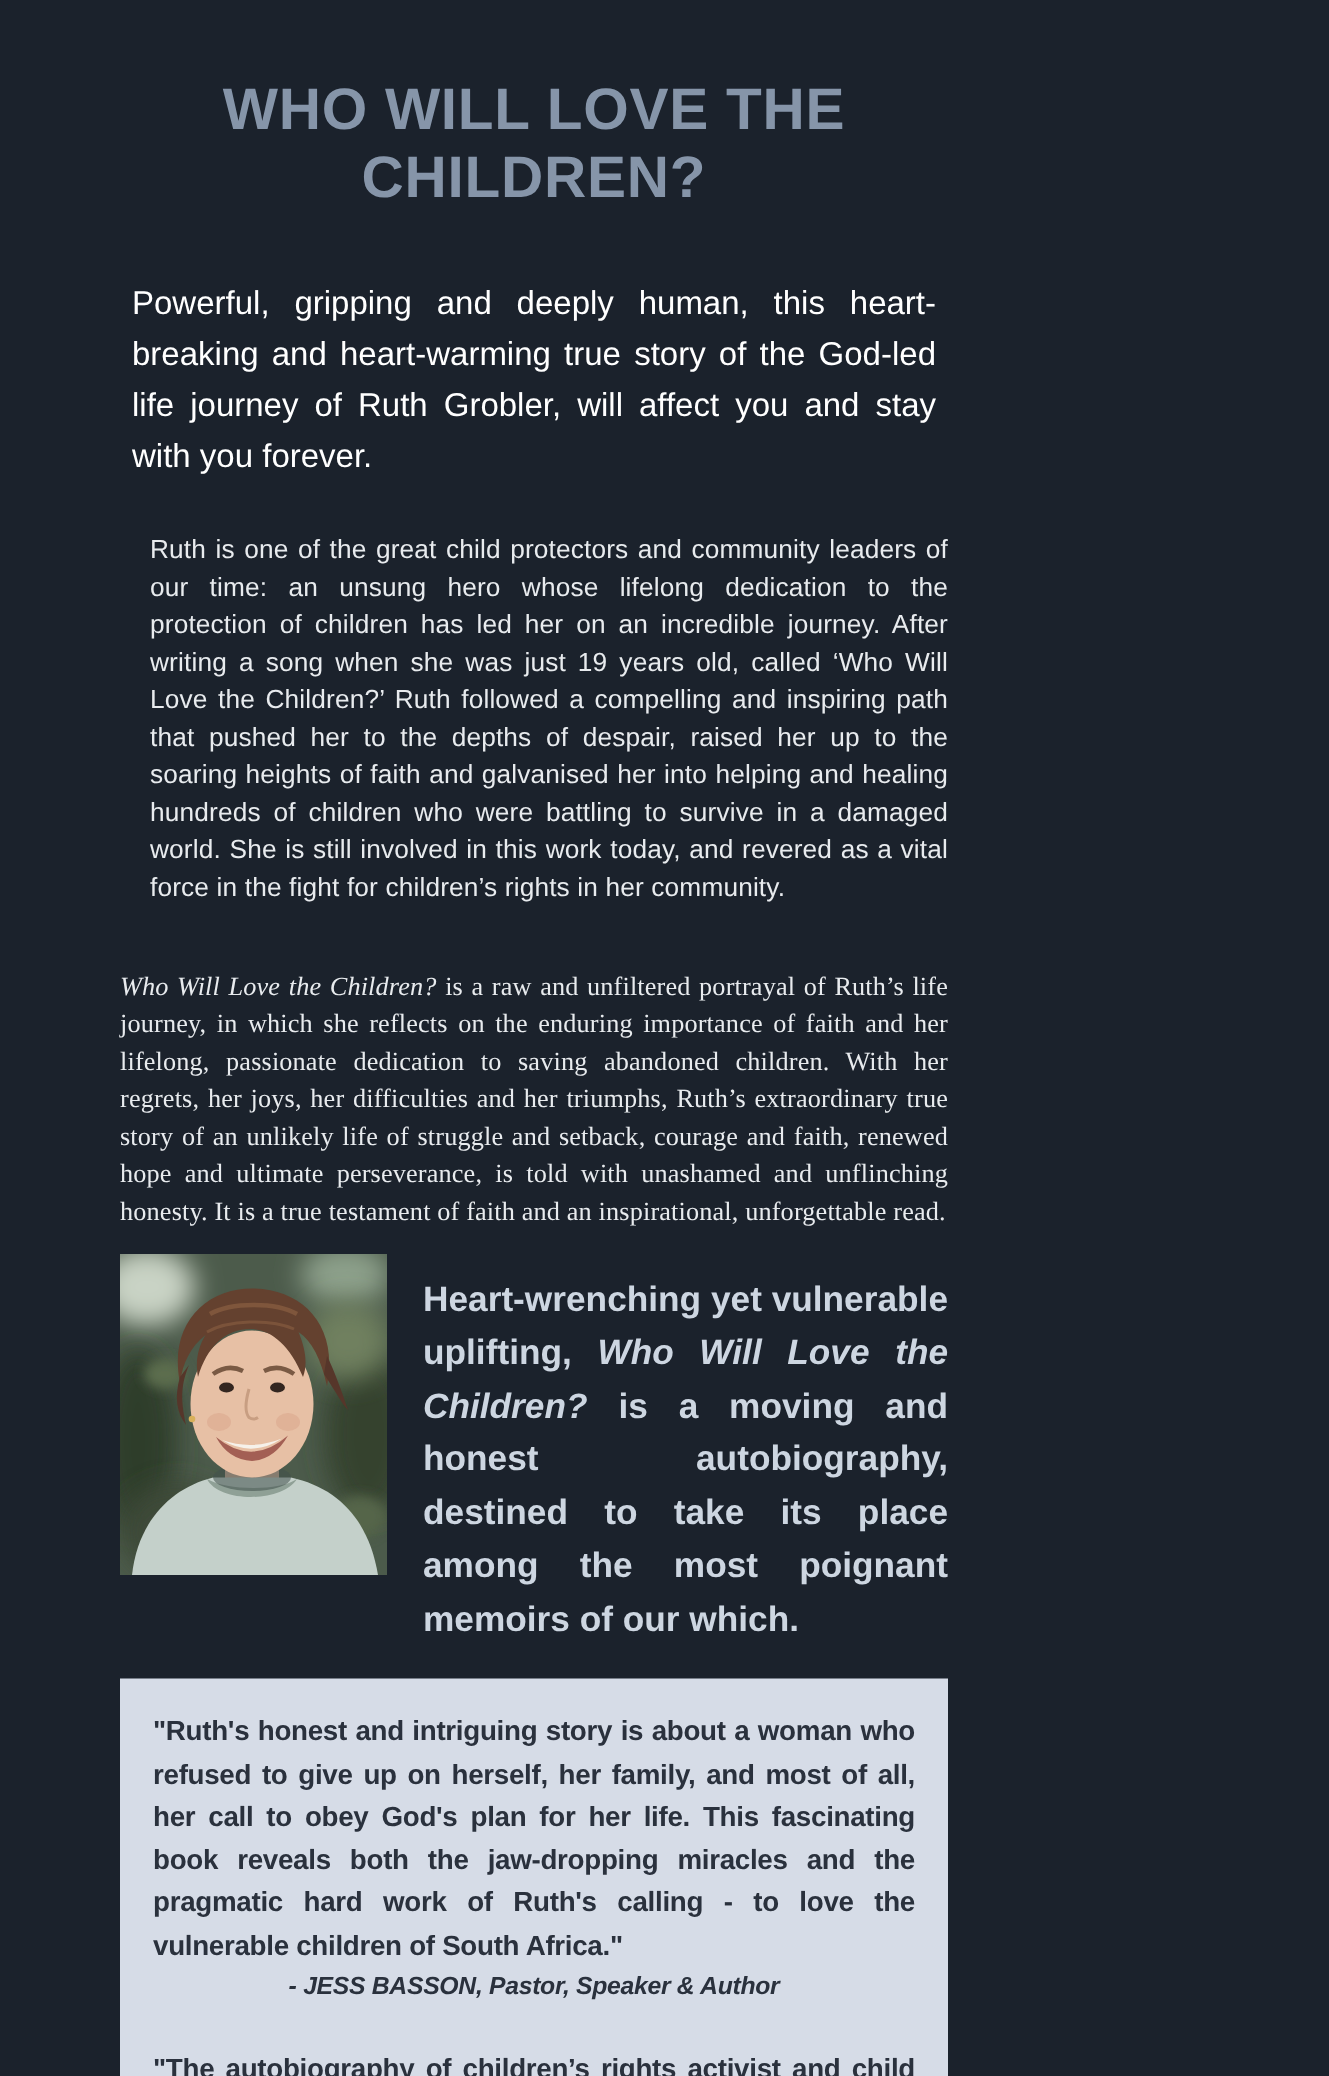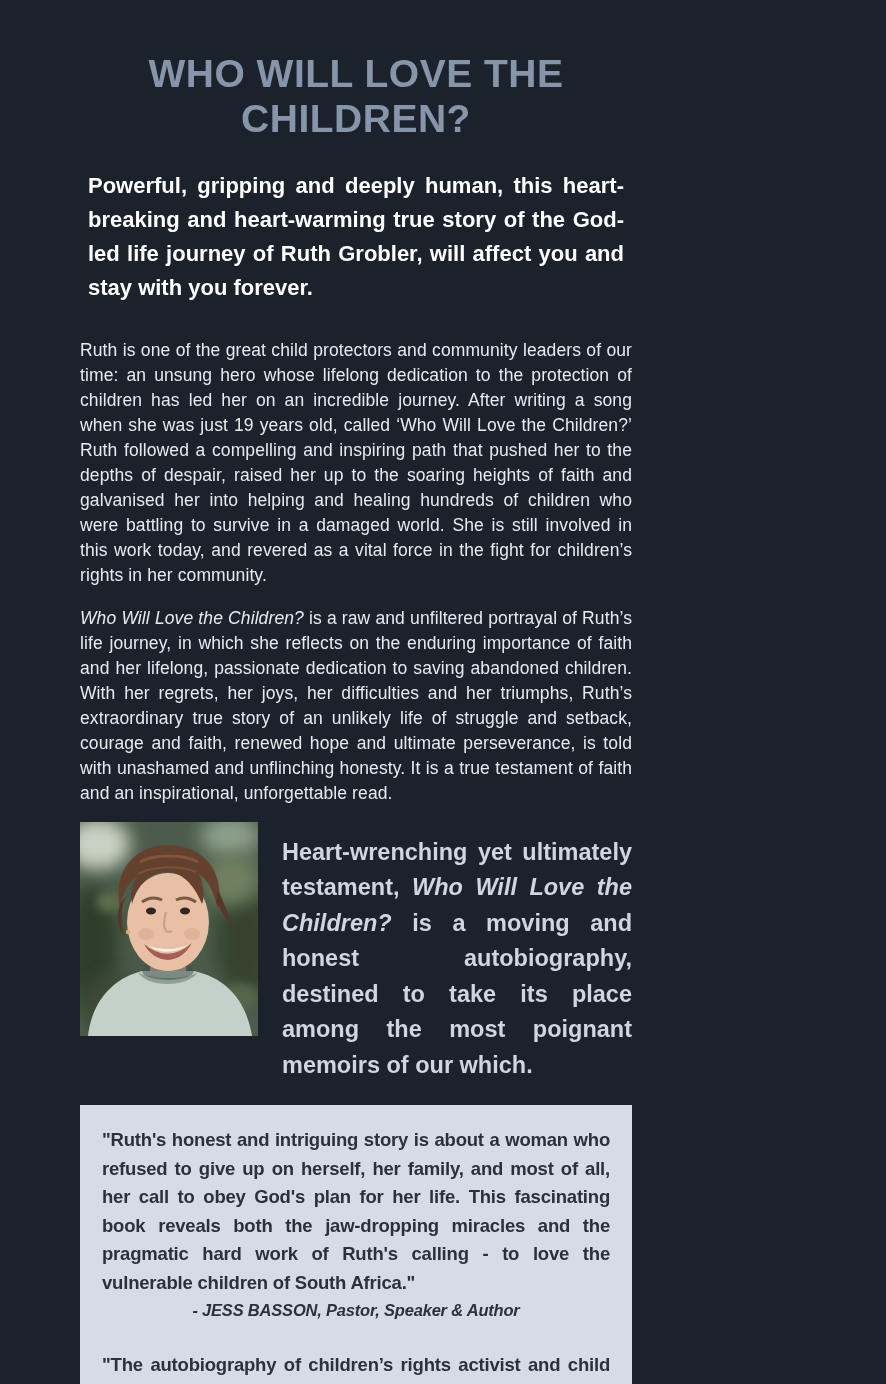--- a/index.html
+++ b/index.html
@@ -21,34 +21,34 @@
   }
   .page{width:712px;height:1384px;padding:52px 80px 0 80px;}
 
   h1.cover-title{
     color:var(--title);
     font-size:39px;font-weight:bold;letter-spacing:.5px;
     text-align:center;line-height:1.15;
     font-family:"Liberation Sans",sans-serif;
   }
   p.tagline{
-    margin-top:27px;
+    margin-top:43px;
     color:var(--tagline);
-    font-size:22px;font-weight:bold;line-height:34px;
+    font-size:22px;font-weight:normal;line-height:34px;
     text-align:justify;
     padding:0 8px;
   }
   p.body-para{
     color:var(--body-text);
     font-size:17.5px;line-height:25px;
     text-align:justify;
     letter-spacing:.1px;
   }
-  p.body-para.first{margin-top:33px;}
-  p.body-para.second{margin-top:18px;}
+  p.body-para.first{margin-top:33px;margin-left:20px;}
+  p.body-para.second{margin-top:41px;font-family:Liberation Serif, serif;}
   p.body-para em{font-style:italic;}
 
   .author-row{
     margin-top:16px;
     display:flex;align-items:flex-start;
   }
   .photo{
     width:178px;height:214px;flex:0 0 178px;
     overflow:hidden;background:#49584a;
   }
@@ -142,21 +142,21 @@
         <path d="M68 124 Q88 136 108 123 Q88 131 68 124 Z" fill="#f6f1ea"></path>
 
         <path d="M40 86 C32 46 58 22 90 23 C122 24 146 48 138 88 C134 70 128 58 119 52 C124 64 125 74 122 82 C113 60 100 50 87 50 C70 50 58 62 52 82 C50 72 52 62 57 54 C47 62 42 72 40 86 Z" fill="#64412f"></path>
         <path d="M40 82 C36 96 38 106 44 114 C40 96 41 86 46 74 Z" fill="#56362a"></path>
         <path d="M136 80 C144 92 148 100 152 104 C148 92 143 78 138 68 Z" fill="#56362a"></path>
         <path d="M60 40 C74 32 104 32 118 40" stroke="#8a5f42" stroke-width="3" fill="none" opacity="0.7"></path>
         <path d="M58 52 C72 44 100 43 116 50" stroke="#8a5f42" stroke-width="2" fill="none" opacity="0.6"></path>
         <circle cx="48" cy="110" r="2.2" fill="#d8b05a"></circle>
       </svg>
     </div>
-    <p class="editorial-quote"><span>Heart-wrenching yet ultimately testament, </span><em>Who Will Love the Children?</em><span> is a moving and honest autobiography, destined to take its place among the most poignant memoirs of our which.</span></p>
+    <p class="editorial-quote"><span>Heart-wrenching yet vulnerable uplifting, </span><em>Who Will Love the Children?</em><span> is a moving and honest autobiography, destined to take its place among the most poignant memoirs of our which.</span></p>
   </div>
 
   <div class="testimonial-box">
     <p class="t-quote">"Ruth's honest and intriguing story is about a woman who refused to give up on herself, her family, and most of all, her call to obey God's plan for her life. This fascinating book reveals both the jaw-dropping miracles and the pragmatic hard work of Ruth's calling - to love the vulnerable children of South Africa."</p>
     <p class="t-attr">- JESS BASSON, Pastor, Speaker &amp; Author</p>
     <p class="t-quote second">"The autobiography of children’s rights activist and child protector, Ruth Grobler, is a riveting read and an incredible testament to the power of the human spirit to overcome the challenges that life throws at us."</p>
   </div>
 
   <div class="footer">
     <div class="heart-wrap">

